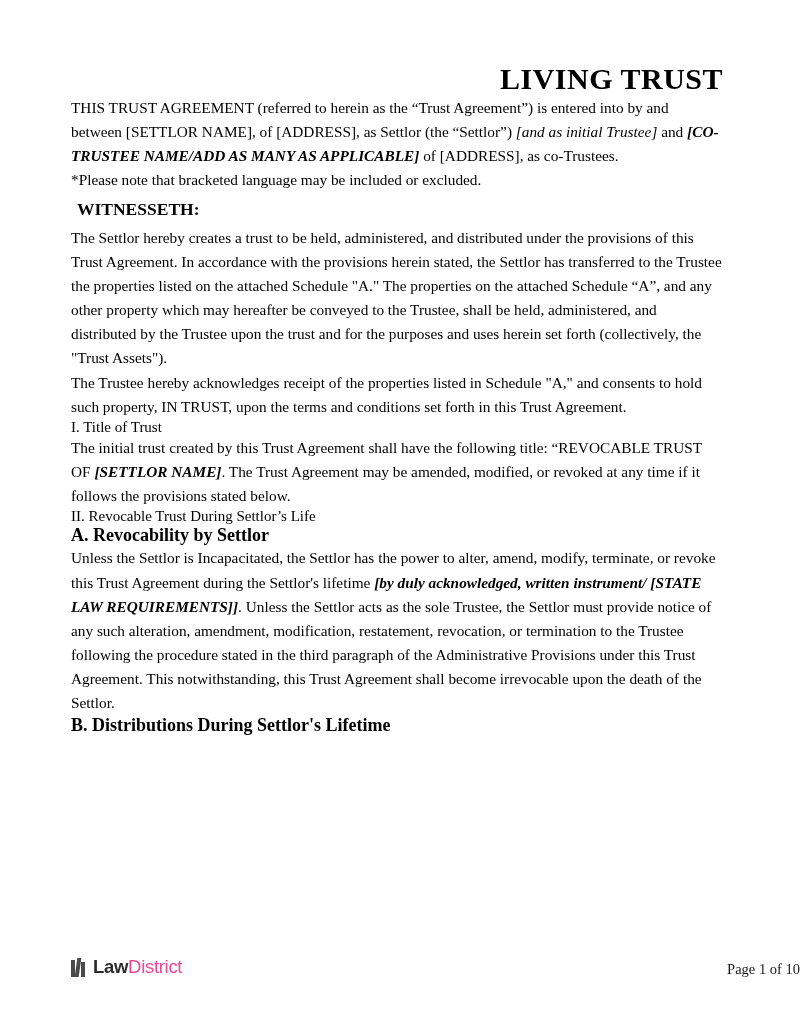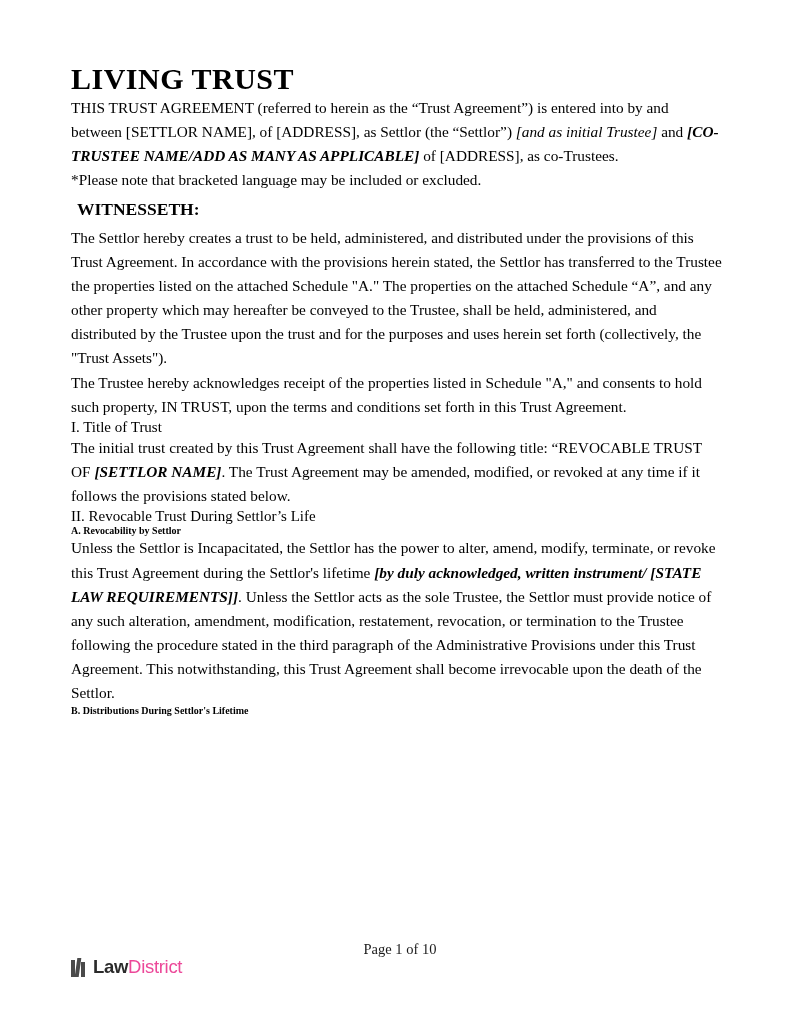--- a/index.html
+++ b/index.html
@@ -25,21 +25,21 @@
   }
   .content {
     position: absolute;
     left: 71px;
     top: 0;
     width: 652px;
   }
   h1.doc-title {
     font-size: 30px;
     font-weight: bold;
-    text-align: left;
+    text-align: right;
     margin: 0;
     padding-top: 62px;
     letter-spacing: 0.5px;
     font-family: "Liberation Serif", serif;
   }
   p.body-text {
     font-size: 15.3px;
     line-height: 1.58;
     margin: 0 0 0 0;
     text-align: left;
@@ -54,21 +54,21 @@
     font-weight: normal;
     margin: 0;
     font-family: "Liberation Serif", serif;
   }
   h2.witnesseth {
     font-size: 17.5px;
     font-weight: bold;
     margin: 6px;
   }
   h3.sub-heading {
-    font-size: 10px;
+    font-size: 18px;
     font-weight: bold;
     margin: 0;
   }
   .bi {
     font-weight: bold;
     font-style: italic;
   }
   .it {
     font-style: italic;
   }
@@ -99,23 +99,23 @@
     font-family: "Liberation Sans", sans-serif;
     font-size: 18.5px;
     letter-spacing: -0.3px;
     color: #2b2b2b;
   }
   .brand-text b { font-weight: bold; }
   .brand-text i { font-style: normal; font-weight: normal; color: #ec4899; }
   .page-number {
     position: absolute;
     left: 0;
-    top: 941px;
+    top: 961px;
     width: 800px;
-    text-align: center;
+    text-align: right;
     font-size: 14.5px;
     font-family: "Liberation Serif", serif;
     color: #1a1a1a;
   }
 </style>
 </head>
 <body>
 
 <div class="page">
 

